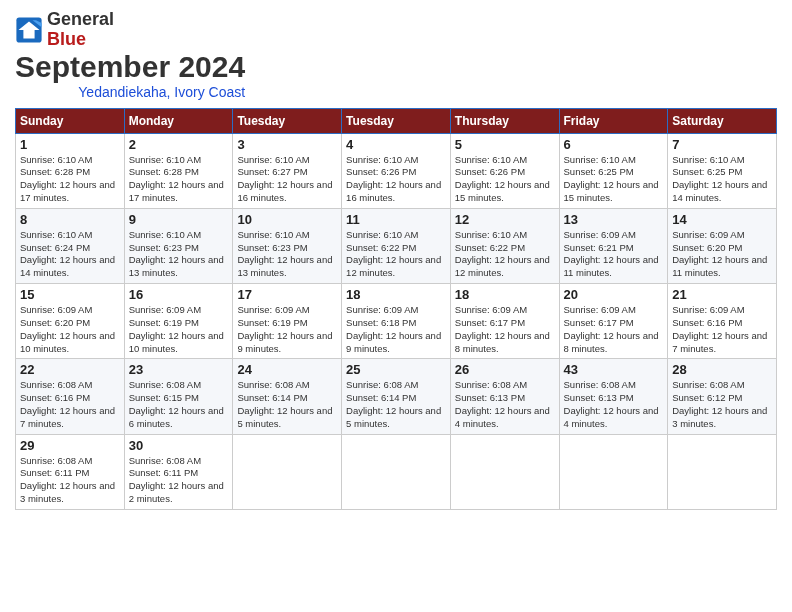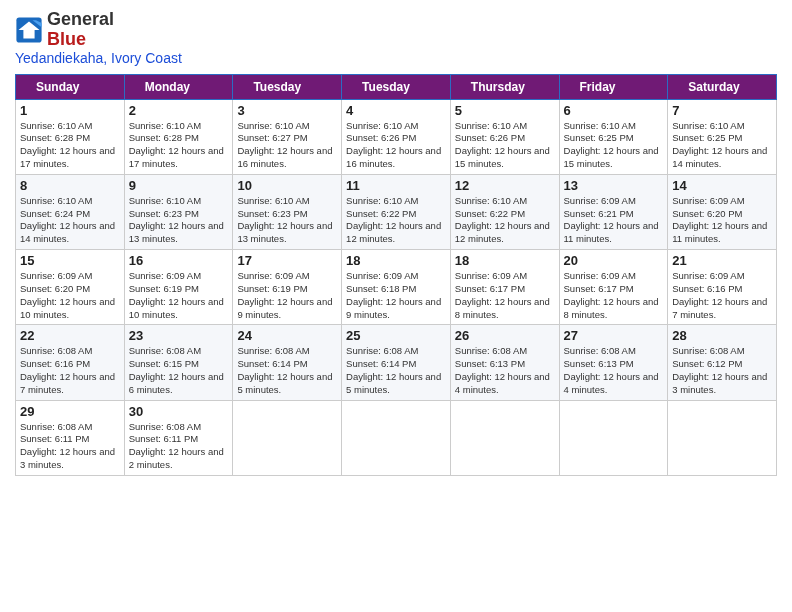--- a/index.html
+++ b/index.html
@@ -50,23 +50,23 @@
     .location {
       font-size: 14px;
       color: #1d4ed8;
     }
     .calendar {
       width: 100%;
       border-collapse: collapse;
       font-size: 10px;
     }
     .calendar th {
-      background-color: #701a75;
+      background-color: #7f1d1d;
       color: #fff;
-      padding: 5px 20px;
+      padding: 5px 4px;
       text-align: left;
       font-size: 12px;
       font-weight: bold;
       border: 1px solid #2b6cc4;
     }
     .calendar td {
       border: 1px solid #ccc;
       vertical-align: top;
       padding: 3px 4px;
       width: calc(100% / 7);
@@ -102,20 +102,21 @@
         <rect x="2" y="2" width="36" height="36" rx="4" fill="#1a6abf"></rect>
         <polygon points="20,8 35,20 28,20 28,32 12,32 12,20 5,20" fill="white"></polygon>
         <polygon points="25,6 38,16 38,10 30,6" fill="#4a9fef"></polygon>
       </svg>
       <div class="logo-text">
         <span style="color:#333;">General</span><br>
         <span style="color:#b91c1c;">Blue</span>
       </div>
     </div>
     <div class="title-area">
+      <div class="month-title">September 2024</div>
       <div class="location">Yedandiekaha, Ivory Coast</div>
     </div>
   </div>
 
   <table class="calendar">
     <thead>
       <tr>
         <th>Sunday</th>
         <th>Monday</th>
         <th>Tuesday</th>
@@ -335,21 +336,21 @@
       </td>
           <td>
         <span class="day-num">26</span>
         <div class="day-info">
           <span>Sunrise: 6:08 AM</span><br>
           <span>Sunset: 6:13 PM</span><br>
           <span>Daylight: 12 hours and 4 minutes.</span>
         </div>
       </td>
           <td>
-        <span class="day-num">27</span>
+        <span class="day-num">43</span>
         <div class="day-info">
           <span>Sunrise: 6:08 AM</span><br>
           <span>Sunset: 6:13 PM</span><br>
           <span>Daylight: 12 hours and 4 minutes.</span>
         </div>
       </td>
           <td>
         <span class="day-num">28</span>
         <div class="day-info">
           <span>Sunrise: 6:08 AM</span><br>

